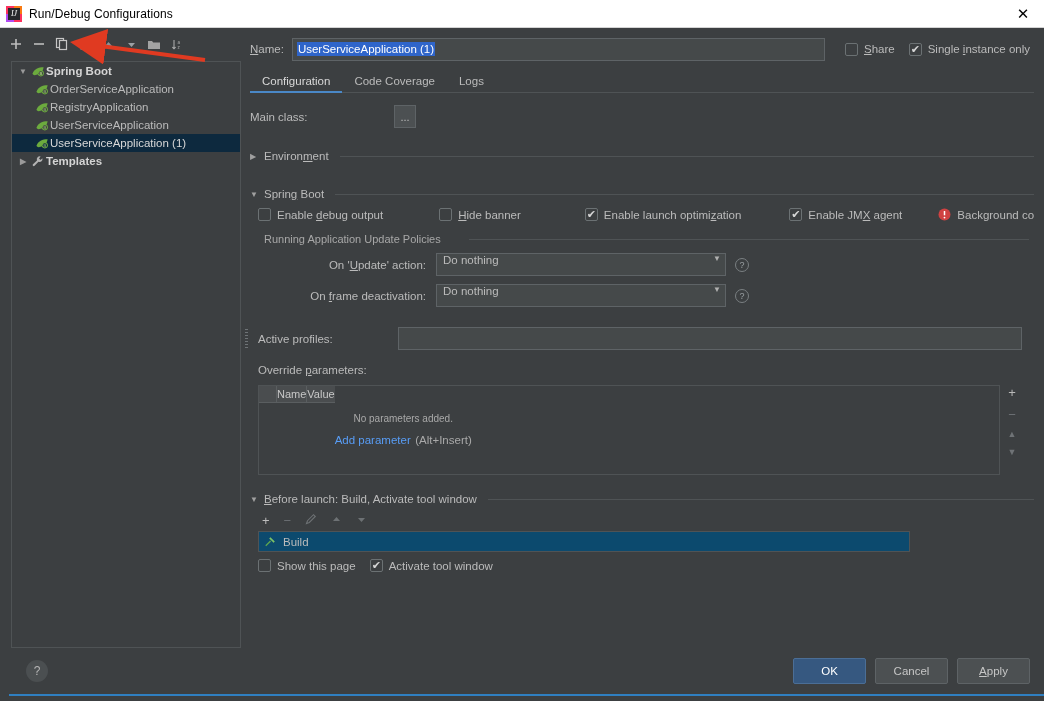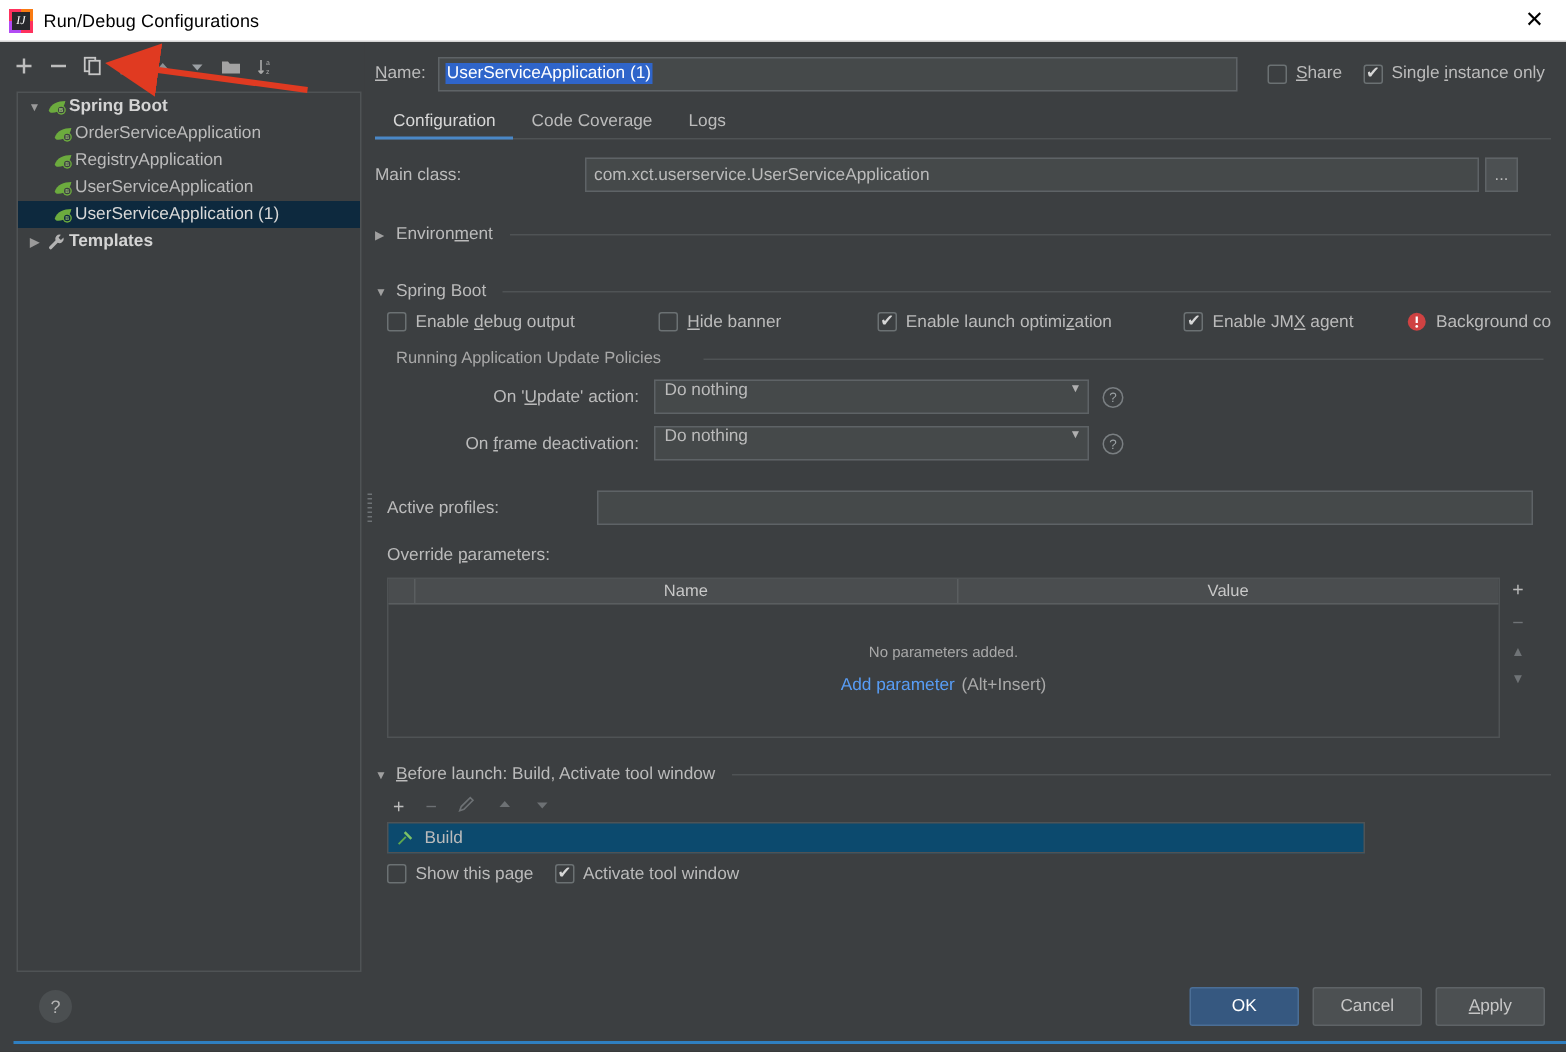--- a/index.html
+++ b/index.html
@@ -209,21 +209,21 @@
   .help-icon {
     width: 14px; height: 14px; margin-left: 9px; border-radius: 50%;
     border: 1px solid #7a7f82; color: #9aa0a3; font-size: 9px;
     display: flex; align-items: center; justify-content: center;
   }
 
   
   #params-wrap { display: flex; margin-left: 8px; margin-top: 2px; }
   #params-table {
     width: 742px; border: 1px solid #4f5355; background: #3c3f41;
-    display: flex; flex-direction: column;
+    display: flex; flex-direction: row;
   }
   #params-head { display: flex; height: 17px; background: #4a4d4f; border-bottom: 1px solid #5a5e60; }
   #params-head .hc {
     font-size: 11px; color: #c8c8c8; display: flex; align-items: center; justify-content: center;
     border-right: 1px solid #5a5e60;
   }
   #params-head .hc.small { width: 18px; flex: 0 0 18px; }
   #params-head .hc.name { flex: 1; }
   #params-head .hc.value { flex: 1; border-right: none; }
   #params-body {
@@ -462,23 +462,20 @@
       <div id="tabs">
         <div class="tab active">Configuration</div>
         <div class="tab">Code Coverage</div>
         <div class="tab">Logs</div>
       </div>
 
       <div id="config-area">
 
         <div class="row">
           <span class="row-label">Main class:</span>
-          <div class="txt-input" style="width:596px;">
-            <span>com.xct.userservice.UserServiceApplication</span>
-          </div>
           <div class="browse-btn">...</div>
         </div>
 
         <div class="sep-head" style="margin-top:12px;">
           <span class="tri">▶</span>
           <span>Environ<span class="u">m</span>ent</span>
           <span class="line"></span>
         </div>
 
         <div class="sep-head" style="margin-top:18px;">

